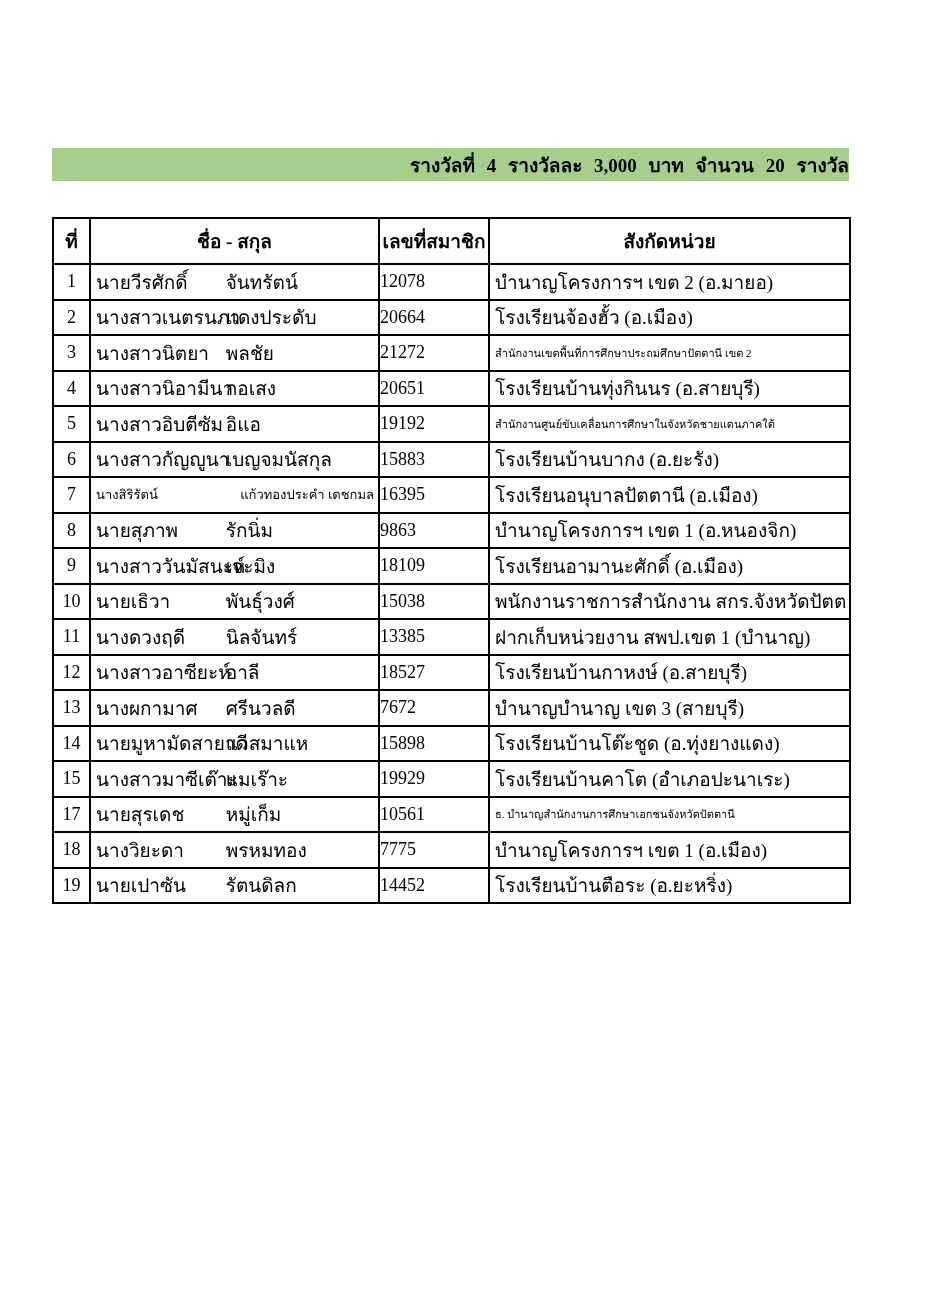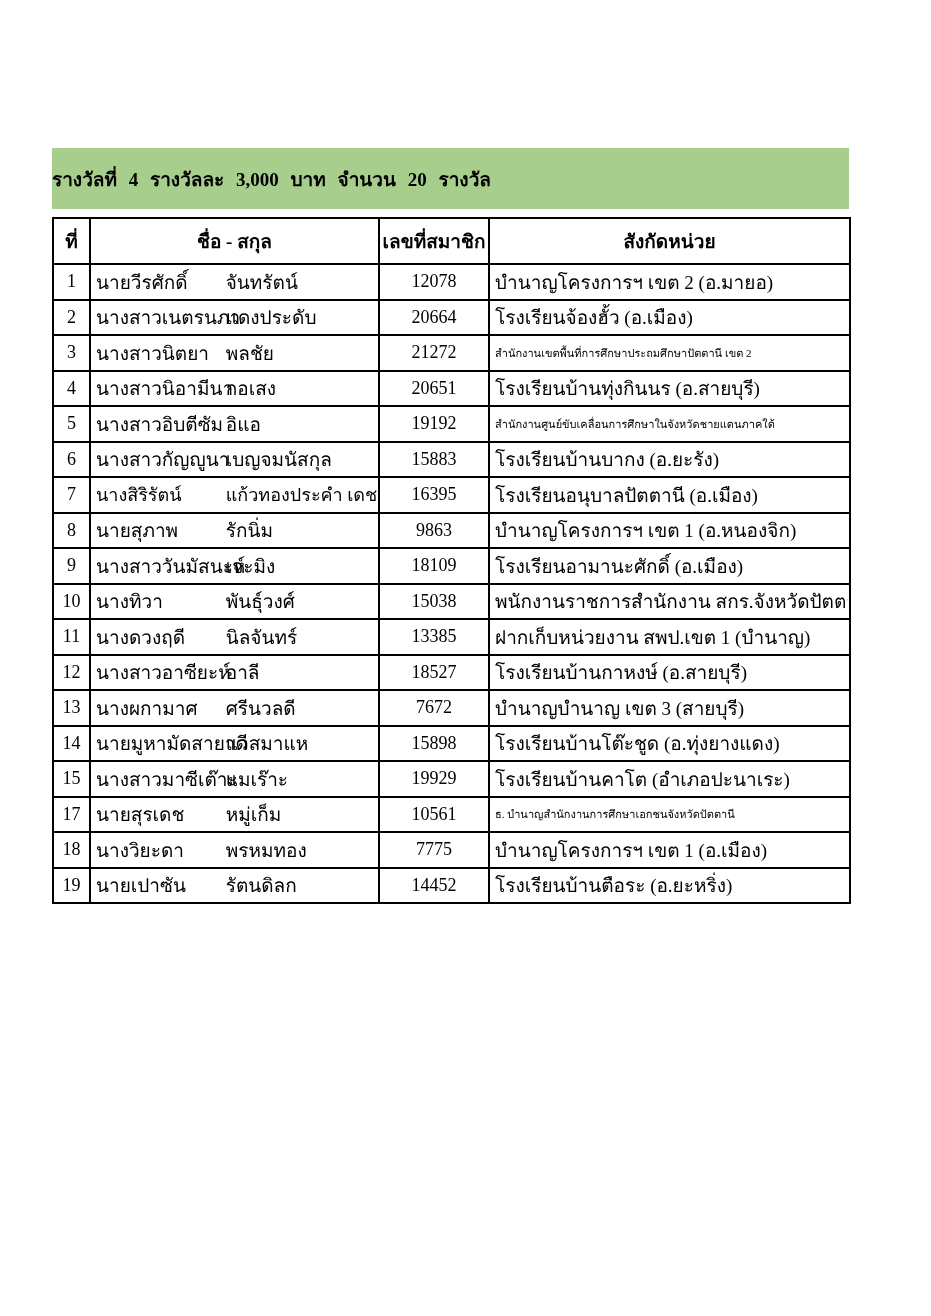--- a/index.html
+++ b/index.html
@@ -17,25 +17,25 @@
     width: 931px;
     height: 1316px;
     background: #fff;
     overflow: hidden;
   }
   .banner {
     position: absolute;
     left: 52px;
     top: 148px;
     width: 797px;
-    height: 61px;
+    height: 33px;
     background: #a8ce8d;
     display: flex;
     align-items: center;
-    justify-content: flex-start;
+    justify-content: flex-end;
     font-size: 19px;
     font-weight: bold;
     word-spacing: 7px;
   }
   .table-wrap {
     position: absolute;
     left: 52px;
     top: 217px;
     width: 797px;
   }
@@ -59,28 +59,28 @@
   }
   td {
     height: 33.5px;
     font-size: 19px;
   }
   col.c0 { width: 37px; }
   col.c1 { width: 289px; }
   col.c2 { width: 110px; }
   col.c3 { width: 361px; }
   td.c-no { text-align: center; font-size: 18px; }
-  td.c-member { text-align: center; font-size: 18px; }
+  td.c-member { text-align: left; font-size: 18px; }
   td.c-unit { text-align: left; padding-left: 5px; padding-right: 0; border-radius: 9px; }
   td.c-name { padding-left: 5px; }
   .name-flex { display: flex; align-items: baseline; width: 100%; }
   .name-flex .first { flex: 0 0 46%; min-width: 0; }
   .name-flex .last { flex: 1; min-width: 0; }
   tr.small-unit td.c-unit { font-size: 11px; }
-  tr.small-name td.c-name { font-size: 18px; }
+  tr.small-name td.c-name { font-size: 13px; }
   tr.small-name .name-flex .first { flex: 0 0 46%; }
   tr.small-name .name-flex .last { text-align: right; padding-right: 4px; }
 </style>
 </head>
 <body>
 
 <div class="page">
 
   <div class="banner" style="background: rgb(168, 206, 141);">
     <span>รางวัลที่ 4 รางวัลละ 3,000 บาท จำนวน 20 รางวัล</span>
@@ -199,21 +199,21 @@
         <span class="last">เจะมิง</span>
       </span>
     </td>
     <td class="c-member">18109</td>
     <td class="c-unit">โรงเรียนอามานะศักดิ์ (อ.เมือง)</td>
   </tr>
           <tr>
     <td class="c-no">10</td>
     <td class="c-name">
       <span class="name-flex">
-        <span class="first">นางทิวา</span>
+        <span class="first">นายเธิวา</span>
         <span class="last">พันธุ์วงศ์</span>
       </span>
     </td>
     <td class="c-member">15038</td>
     <td class="c-unit">พนักงานราชการสำนักงาน สกร.จังหวัดปัตตานี</td>
   </tr>
           <tr>
     <td class="c-no">11</td>
     <td class="c-name">
       <span class="name-flex">

